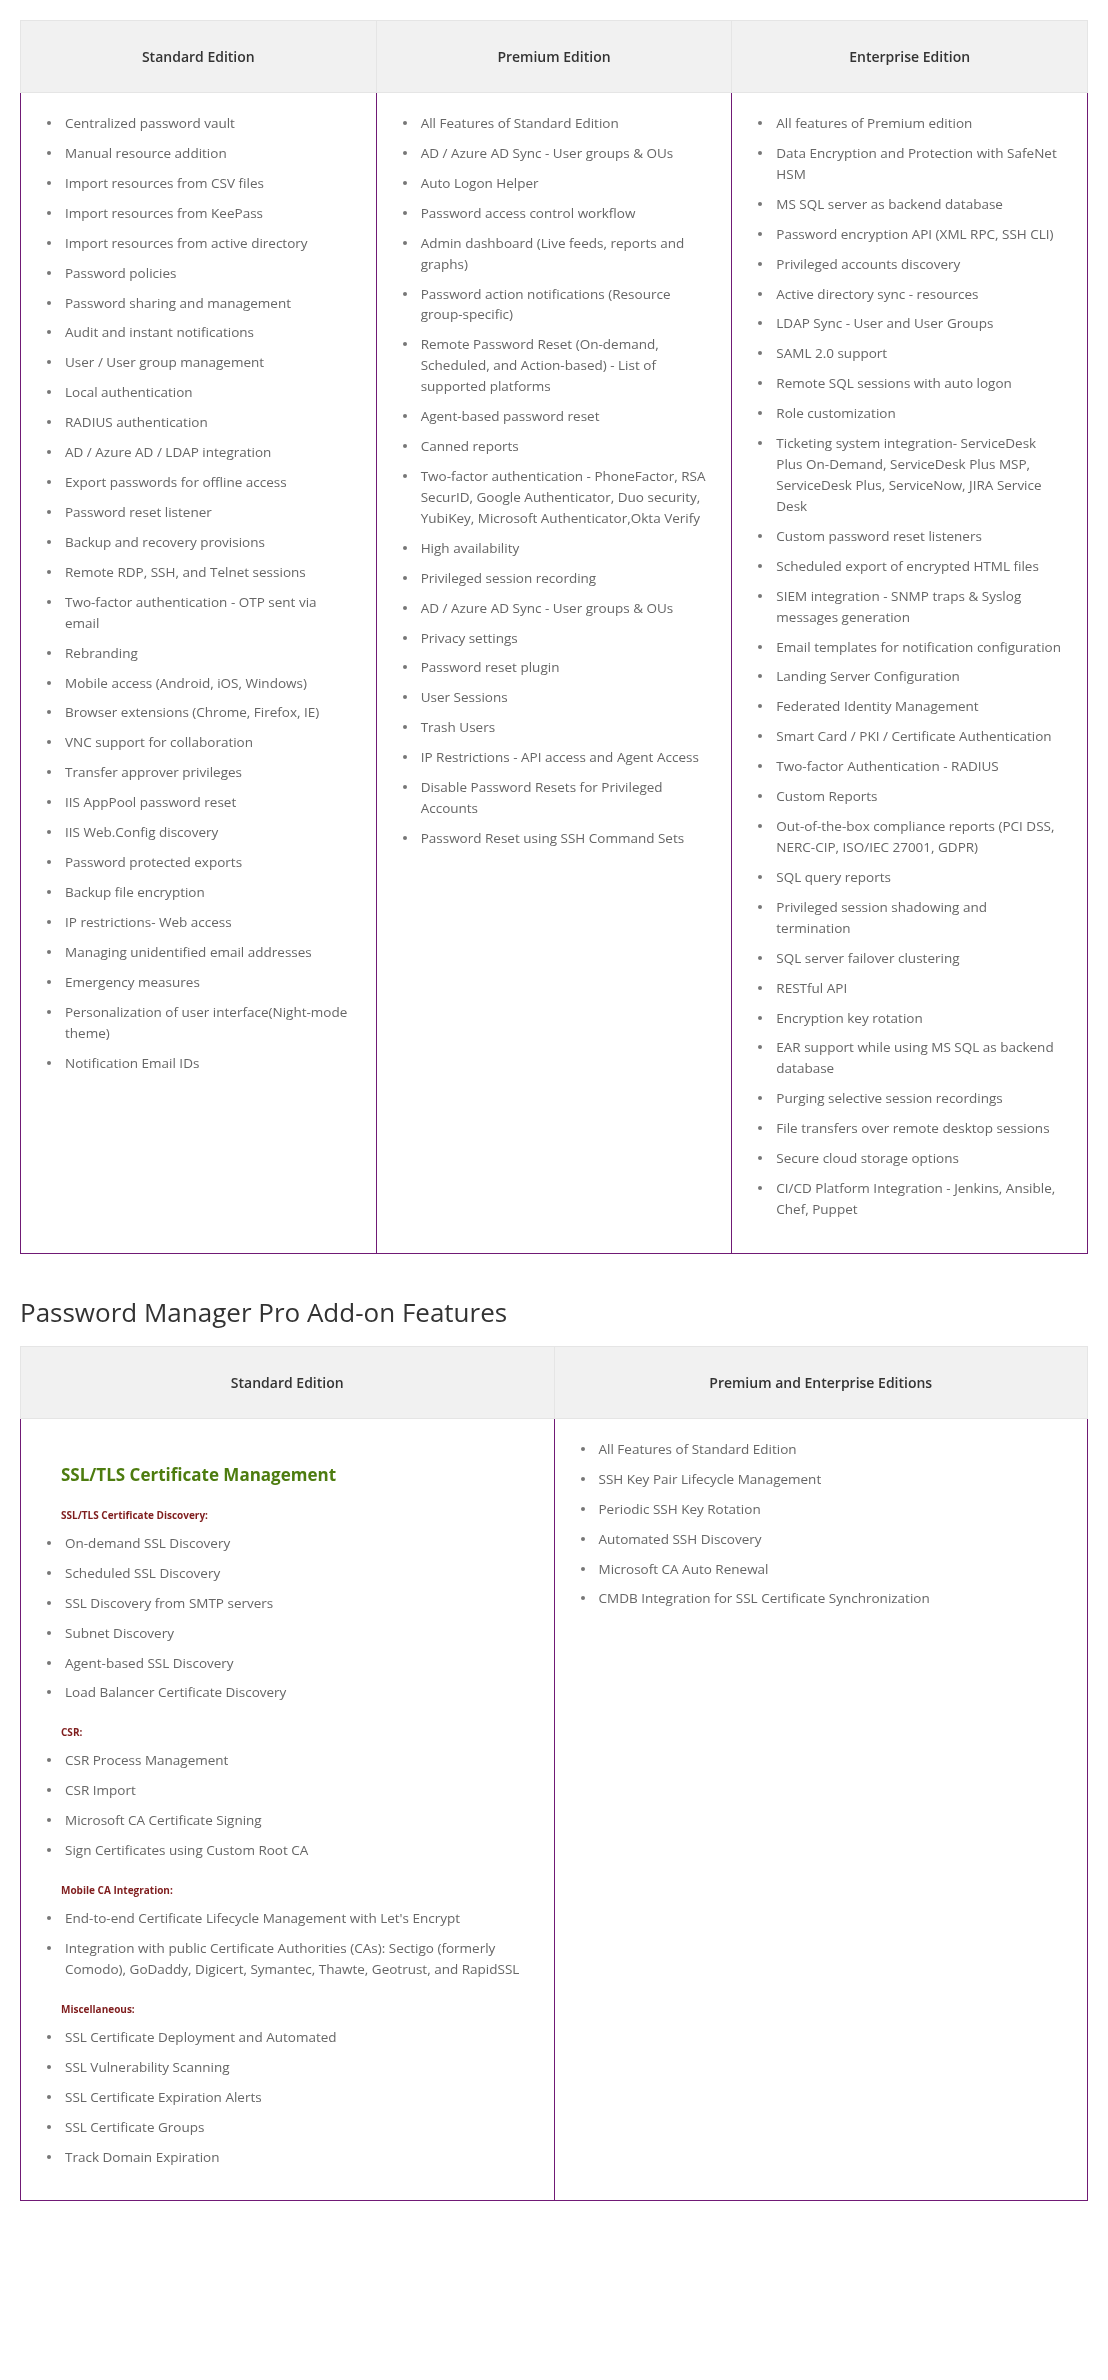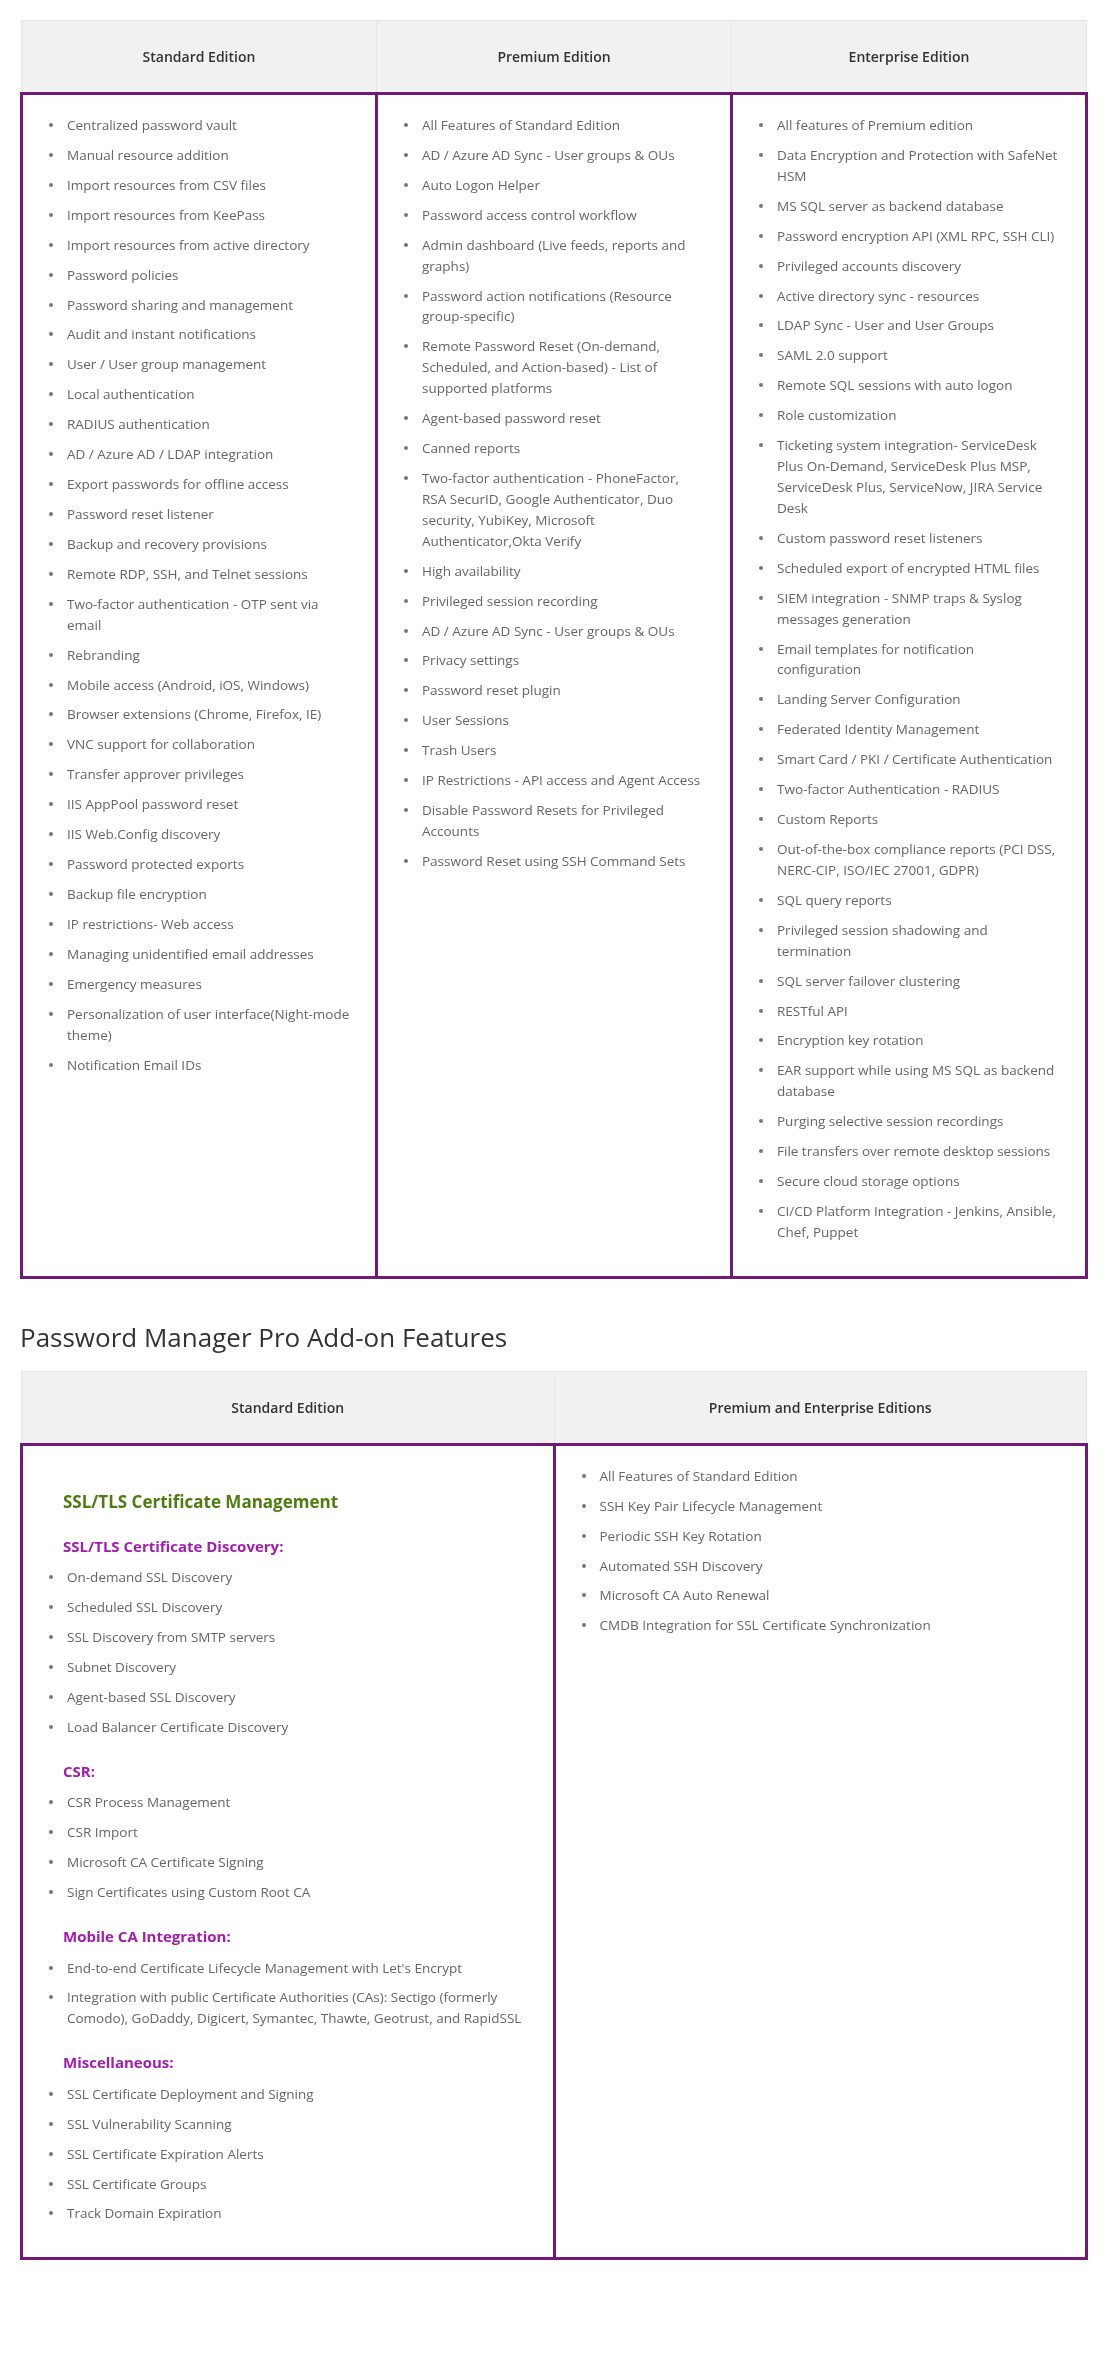--- a/index.html
+++ b/index.html
@@ -19,21 +19,21 @@
   .comparison-table th {
     background: #f1f1f1;
     border: 1px solid #e5e5e5;
     padding: 26px 10px;
     font-weight: 600;
     color: #333;
     text-align: center;
     font-size: 14px;
   }
   .comparison-table td {
-    border: 3px solid #701a75;
+    border: 1px solid #701a75;
     padding: 20px 24px 24px 12px;
     vertical-align: top;
   }
   .three-col th, .three-col td { width: 33.333%; }
   .two-col th, .two-col td { width: 50%; }
   ul.feature-list {
     list-style: none;
     padding: 0 0 0 28px;
     margin: 0;
   }
@@ -62,23 +62,23 @@
     margin: 10px 0 16px 0;
   }
   h3.sub-heading {
     color: #4d7c0f;
     font-size: 17px;
     font-weight: 700;
     margin: 24px 0 12px 28px;
   }
   .group-label {
     font-weight: 700;
-    color: #a21caf;
+    color: #7f1d1d;
     margin: 22px 0 10px 28px;
-    font-size: 15px;
+    font-size: 10px;
     line-height: 1.5;
   }
 </style>
 </head>
 <body>
 
 <table class="comparison-table three-col">
   <thead>
     <tr>
       <th>Standard Edition</th>
@@ -216,21 +216,21 @@
               <li>Microsoft CA Certificate Signing</li>
               <li>Sign Certificates using Custom Root CA</li>
             </ul>
             <div class="group-label">Mobile CA Integration:</div>
             <ul class="feature-list">
               <li>End-to-end Certificate Lifecycle Management with Let's Encrypt</li>
               <li>Integration with public Certificate Authorities (CAs): Sectigo (formerly Comodo), GoDaddy, Digicert, Symantec, Thawte, Geotrust, and RapidSSL</li>
             </ul>
             <div class="group-label">Miscellaneous:</div>
             <ul class="feature-list">
-              <li>SSL Certificate Deployment and Signing</li>
+              <li>SSL Certificate Deployment and Automated</li>
               <li>SSL Vulnerability Scanning</li>
               <li>SSL Certificate Expiration Alerts</li>
               <li>SSL Certificate Groups</li>
               <li>Track Domain Expiration</li>
             </ul>
           </div>
       </td>
       <td>
         <ul class="feature-list" id="list-addon-pe">
             <li>All Features of Standard Edition</li>

